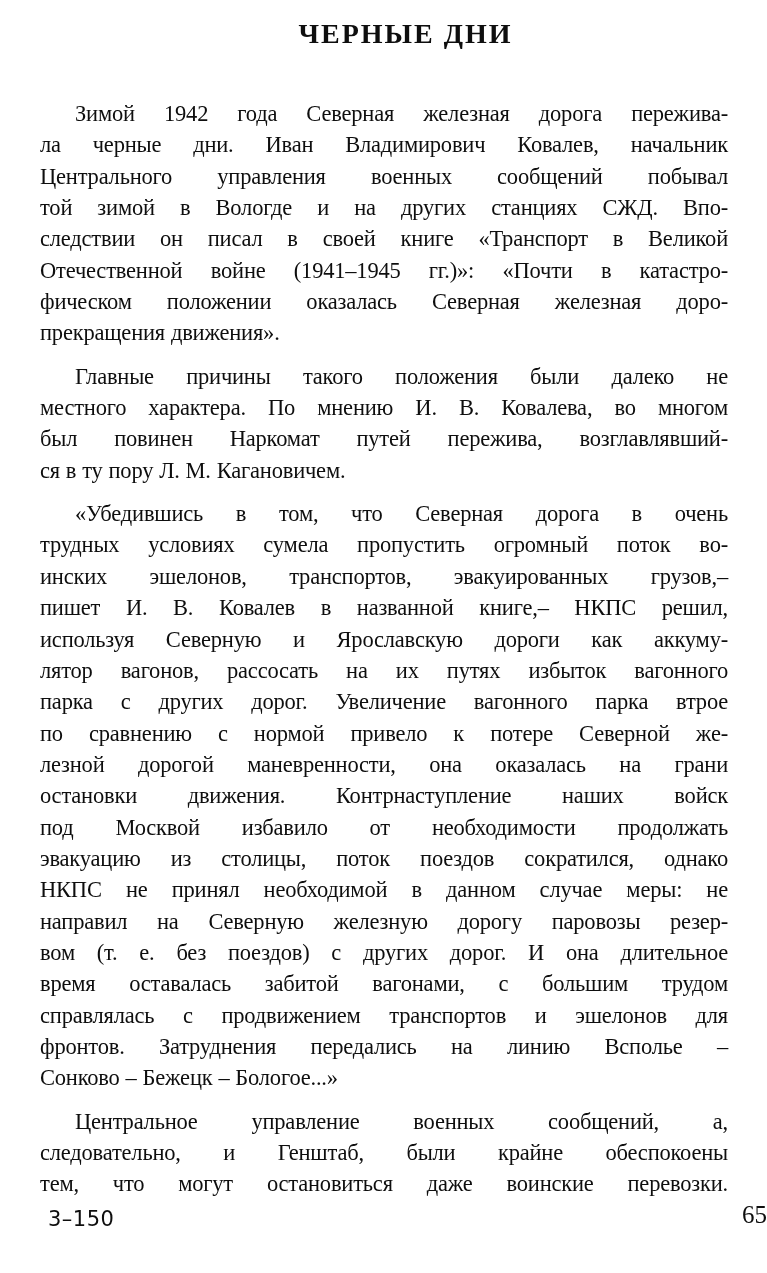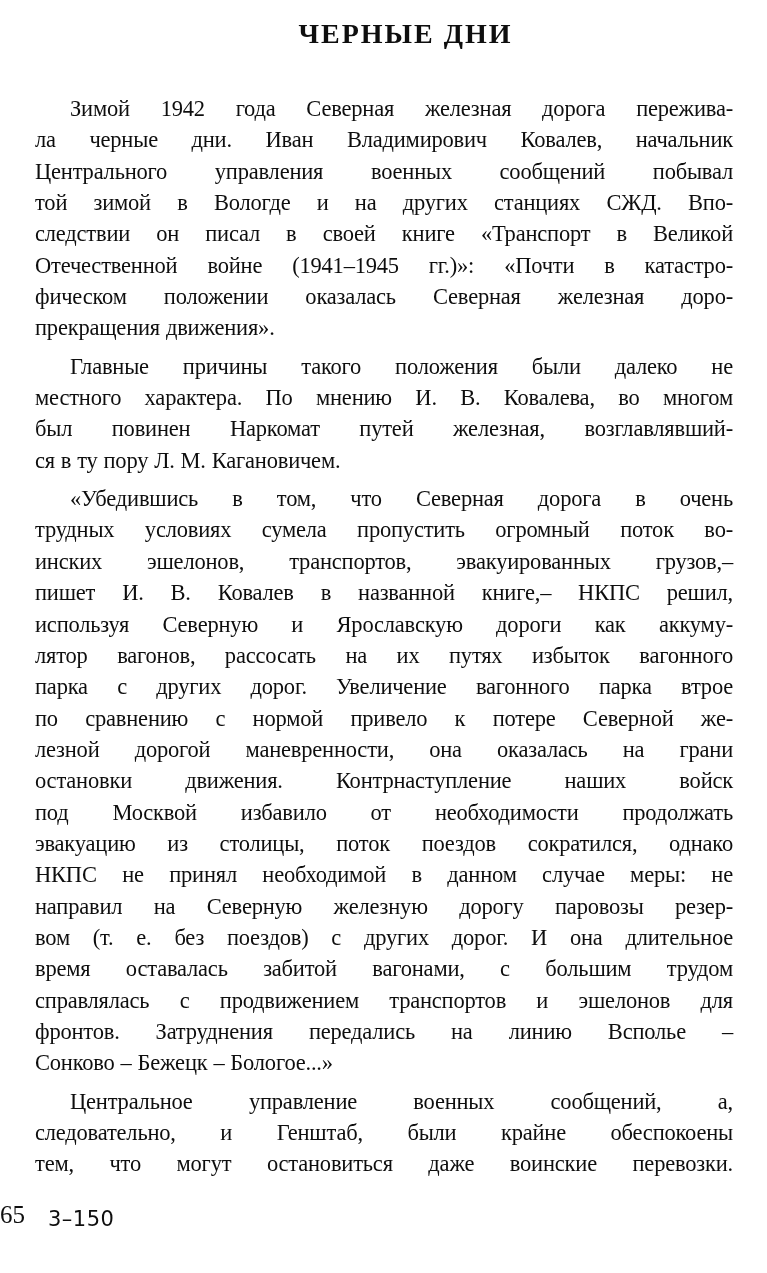--- a/index.html
+++ b/index.html
@@ -30,21 +30,21 @@
     color: #0e0e0e;
     padding-left: 22px;
   }
   .body-text {
     position: absolute;
     top: 86px;
     left: 28px;
     width: 712px;
   }
   .paragraph {
-    margin: 7px;
+    margin: 12px;
     padding: 0;
   }
   .line {
     font-size: 22.5px;
     line-height: 31.35px;
     letter-spacing: -0.2px;
     word-spacing: 0.5px;
     text-align: justify;
     text-align-last: justify;
     white-space: nowrap;
@@ -69,21 +69,21 @@
     font-family: "DejaVu Sans", "Liberation Sans", sans-serif;
     font-size: 21px;
     letter-spacing: 0.5px;
     color: #0e0e0e;
   }
   .page-number {
     position: absolute;
     left: 0;
     top: 0;
     width: 100%;
-    text-align: left;
+    text-align: right;
     font-size: 25px;
     color: #0e0e0e;
   }
 </style>
 </head>
 <body>
 
 <div class="page">
 
   <h1 class="chapter-title">ЧЕРНЫЕ ДНИ</h1>
@@ -95,21 +95,21 @@
         <div class="line">Центрального управления военных сообщений побывал</div>
         <div class="line">той зимой в Вологде и на других станциях СЖД. Впо-</div>
         <div class="line">следствии он писал в своей книге «Транспорт в Великой</div>
         <div class="line">Отечественной войне (1941–1945 гг.)»: «Почти в катастро-</div>
         <div class="line">фическом положении оказалась Северная железная доро-</div>
         <div class="line endline">прекращения движения».</div>
       </div>
       <div class="paragraph">
         <div class="line first">Главные причины такого положения были далеко не</div>
         <div class="line">местного характера. По мнению И. В. Ковалева, во многом</div>
-        <div class="line">был повинен Наркомат путей железная, возглавлявший-</div>
+        <div class="line">был повинен Наркомат путей пережива, возглавлявший-</div>
         <div class="line endline">ся в ту пору Л. М. Кагановичем.</div>
       </div>
       <div class="paragraph">
         <div class="line first">«Убедившись в том, что Северная дорога в очень</div>
         <div class="line">трудных условиях сумела пропустить огромный поток во-</div>
         <div class="line">инских эшелонов, транспортов, эвакуированных грузов,–</div>
         <div class="line">пишет И. В. Ковалев в названной книге,– НКПС решил,</div>
         <div class="line">используя Северную и Ярославскую дороги как аккуму-</div>
         <div class="line">лятор вагонов, рассосать на их путях избыток вагонного</div>
         <div class="line">парка с других дорог. Увеличение вагонного парка втрое</div>

